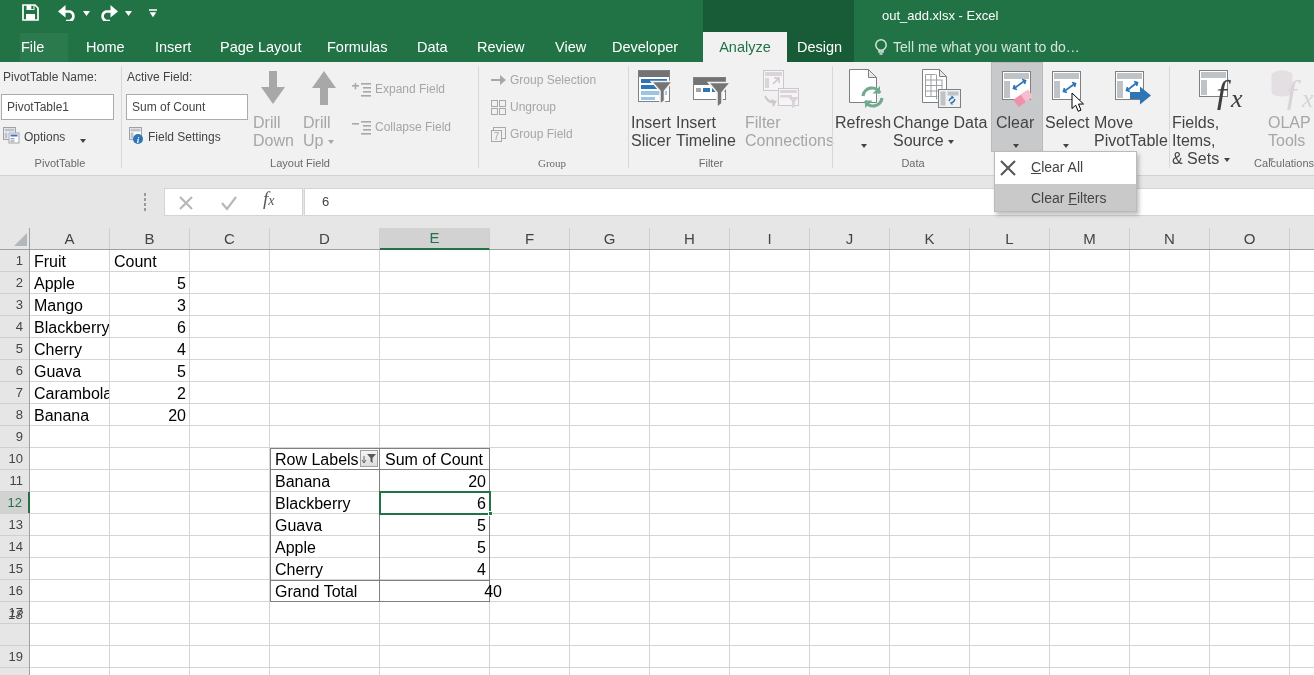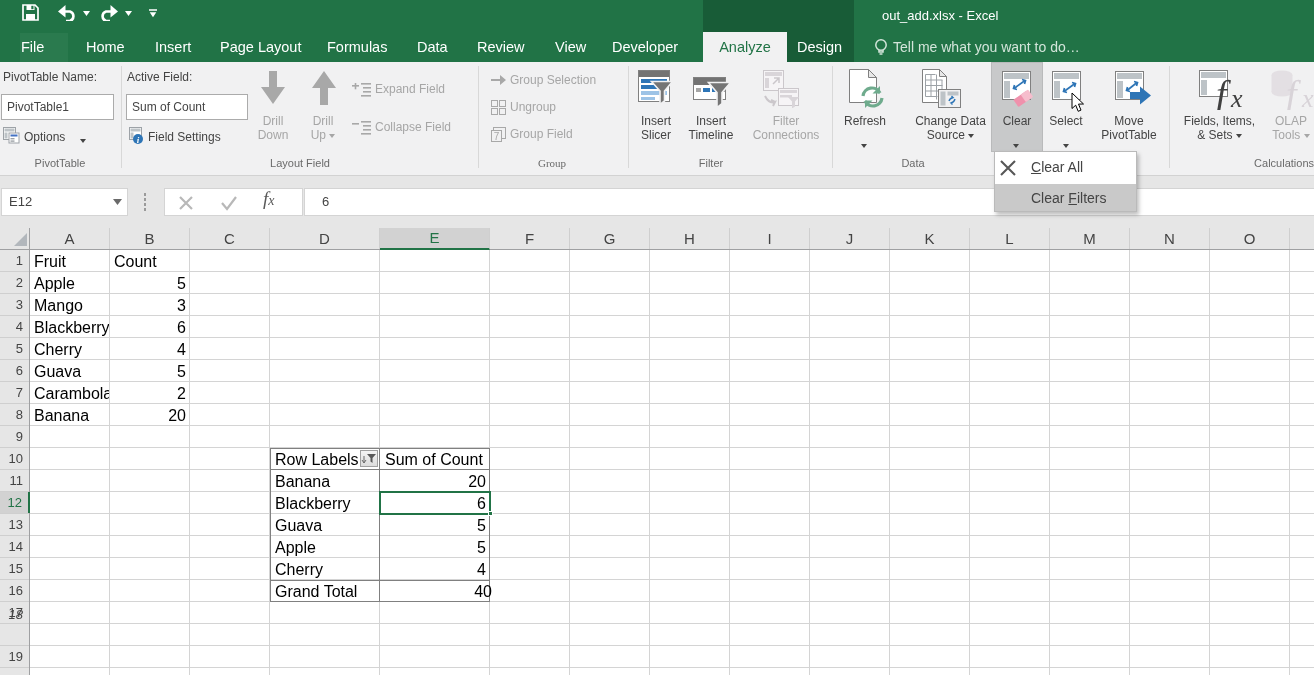--- a/index.html
+++ b/index.html
@@ -19,21 +19,21 @@
 #tab-analyze { position:absolute; left:703px; top:32px; width:84px; height:30px; background:#f1f1f2; color:#217346; font-size:14.5px; text-align:center; line-height:30px; }
 #tellme { position:absolute; left:893px; top:32px; height:30px; line-height:30px; color:#d3e5da; font-size:14px; }
 
 
 #ribbon { position:absolute; left:0; top:62px; width:1314px; height:114px; background:#f1f1f2; border-bottom:1px solid #d2d2d2; }
 .vsep { position:absolute; top:4px; height:102px; width:1px; background:#d8d8d8; }
 .glabel { position:absolute; top:95px; height:14px; font-size:11px; color:#6a6a6a; text-align:center; }
 .rtext { font-size:12px; color:#444; }
 .gray { color:#a6a6a6; }
 .rinput { position:absolute; background:#fff; border:1px solid #ababab; font-size:12px; color:#444; padding-left:5px; line-height:24px; }
-.btxt { position:absolute; font-size:12px; color:#444; text-align:center; }
+.btxt { position:absolute; font-size:16px; color:#444; text-align:left; }
 .btxt.gray { color:#a6a6a6; }
 .caret { display:inline-block; width:0; height:0; border-left:3px solid transparent; border-right:3px solid transparent; border-top:4px solid #666; vertical-align:middle; }
 .caret.gray { border-top-color:#a6a6a6; }
 
 
 #fbar { position:absolute; left:0; top:176px; width:1314px; height:52px; background:#e6e6e6; }
 .fbox { position:absolute; top:12px; height:28px; background:#fff; border:1px solid #d4d4d4; }
 
 
 #grid { position:absolute; left:0; top:228px; width:1314px; height:447px; background:#fff; }
@@ -280,26 +280,20 @@
         <ellipse cx="11" cy="5" rx="10.5" ry="4.5" fill="#e3dfe3"></ellipse>
         <rect x="0.5" y="5" width="21" height="17" fill="#e3dfe3"></rect>
         <ellipse cx="11" cy="22" rx="10.5" ry="4.5" fill="#e3dfe3"></ellipse>
         <text x="15" y="37" font-size="38" font-style="italic" font-family="Liberation Serif" fill="#d8d3d8">f</text>
         <text x="31" y="37" font-size="26" font-style="italic" font-family="Liberation Serif" fill="#d8d3d8">x</text>
       </svg>
     <div class="btxt gray" style="left:1268px;top:52px;width:46px;">OLAP<br>Tools <span class="caret gray"></span></div>
     <div class="glabel" style="left:1218px;width:96px;text-align:right;">Calculations</div>
   </div>
   <div id="fbar">
-    <div class="fbox" style="left:1px;width:127px;">
-      <div class="abs" style="left:7px;top:0;height:26px;line-height:26px;font-size:13px;color:#444;">E12</div>
-      <svg class="abs" style="left:111px;top:10px;" width="10" height="7" viewBox="0 0 10 7">
-          <path d="M0 0 h9 L4.5 6 Z" fill="#6a6a6a"></path>
-        </svg>
-    </div>
     <div class="abs" style="left:143px;top:16px;width:4px;height:20px;background-image:radial-gradient(circle, #9a9a9a 1.2px, transparent 1.4px);background-size:4px 5px;"></div>
     <div class="fbox" style="left:164px;width:139px;">
       <svg class="abs" style="left:13px;top:6px;" width="16" height="16" viewBox="0 0 16 16">
           <path d="M2 2 L14 14 M14 2 L2 14" stroke="#b8b8b8" stroke-width="2.2" fill="none"></path>
         </svg>
       <svg class="abs" style="left:55px;top:6px;" width="18" height="16" viewBox="0 0 18 16">
           <path d="M2 8 L7 14 L16 2" stroke="#b8b8b8" stroke-width="2.2" fill="none"></path>
         </svg>
       <div class="abs" style="left:98px;top:-1px;font-family:'Liberation Serif';font-style:italic;font-size:19px;color:#595959;">f<span style="font-size:14px;">x</span></div>
     </div>
@@ -359,21 +353,21 @@
       <div class="cell num" style="left:355px;top:220px;width:101px;">20</div>
       <div class="cell" style="left:245px;top:242px;width:100px;">Blackberry</div>
       <div class="cell num" style="left:355px;top:242px;width:101px;">6</div>
       <div class="cell" style="left:245px;top:264px;width:100px;">Guava</div>
       <div class="cell num" style="left:355px;top:264px;width:101px;">5</div>
       <div class="cell" style="left:245px;top:286px;width:100px;">Apple</div>
       <div class="cell num" style="left:355px;top:286px;width:101px;">5</div>
       <div class="cell" style="left:245px;top:308px;width:100px;">Cherry</div>
       <div class="cell num" style="left:355px;top:308px;width:101px;">4</div>
       <div class="cell" style="left:245px;top:330px;width:100px;">Grand Total</div>
-      <div class="cell num" style="left:361px;top:330px;width:101px;">40</div>
+      <div class="cell num" style="left:371px;top:330px;width:101px;">40</div>
 
       <div class="abs" style="left:349px;top:241px;width:112px;height:24px;border:2px solid #217346;"></div>
       <div class="abs" style="left:458px;top:261px;width:5px;height:5px;background:#217346;border:1px solid #fff;"></div>
     </div>
     <div id="colhdr">
       <div class="ch" style="left:30px;width:80px;">A</div>
       <div class="ch" style="left:110px;width:80px;">B</div>
       <div class="ch" style="left:190px;width:80px;">C</div>
       <div class="ch" style="left:270px;width:110px;">D</div>
       <div class="ch" style="left:380px;width:110px;background:#d2d2d2;color:#217346;border-bottom:2px solid #217346;height:22px;line-height:19px;">E</div>

